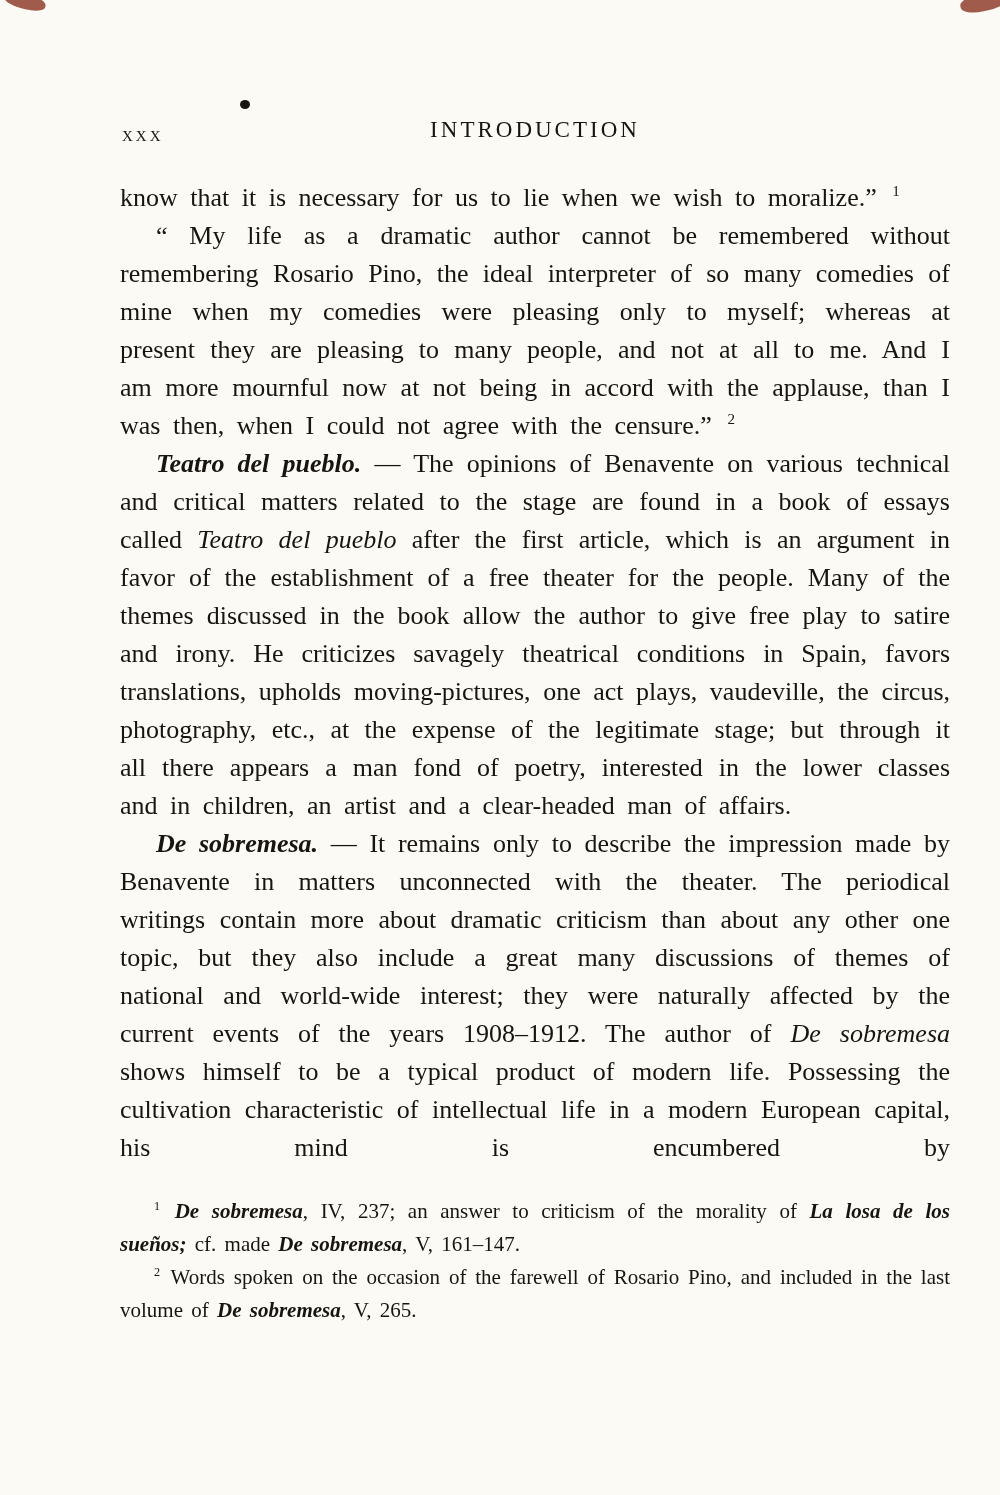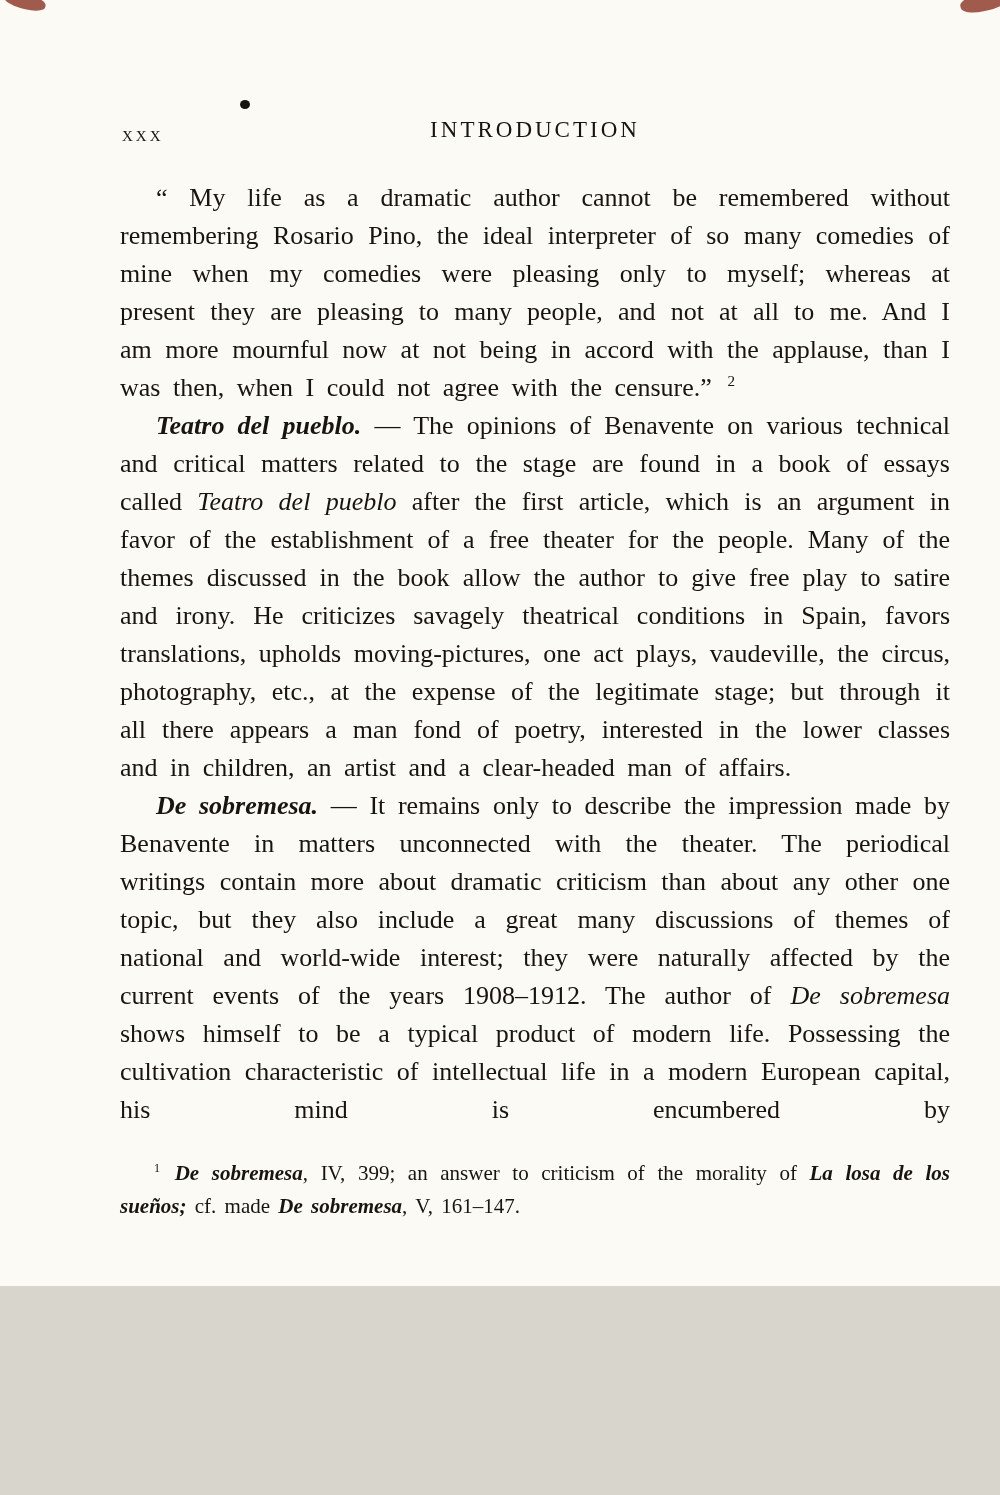--- a/index.html
+++ b/index.html
@@ -1,20 +1,20 @@
 <!DOCTYPE html>
 <html><head>
 <meta charset="utf-8">
 <style>
   * { margin: 0; padding: 0; box-sizing: border-box; }
   html, body { background: #d8d5cd; }
   .page {
     position: relative;
     width: 1000px;
-    height: 1286px;
+    height: 1495px;
     margin: 0 auto;
     background: #fbfaf5;
     color: #18140f;
     font-family: "Liberation Serif", "DejaVu Serif", serif;
     overflow: hidden;
   }
   .scan-mark {
     position: absolute;
     background: #8a3322;
     opacity: 0.8;
@@ -84,22 +84,24 @@
   <div class="scan-mark right"></div>
   <div class="ink-dot"></div>
 
   <div class="content">
     <div class="header">
       <span class="pagenum">xxx</span>
       <span class="running-title">INTRODUCTION</span>
     </div>
 
     <div class="body-text">
+        <p><span>know that it is necessary for us to lie when we wish to moralize.” </span><sup>1</sup></p>
         <p class="indent"><span>“ My life as a dramatic author cannot be remembered without remembering Rosario Pino, the ideal interpreter of so many comedies of mine when my comedies were pleasing only to myself; whereas at present they are pleasing to many people, and not at all to me. And I am more mournful now at not being in accord with the applause, than I was then, when I could not agree with the censure.” </span><sup>2</sup></p>
         <p class="indent"><span class="it bf">Teatro del pueblo.</span><span> — The opinions of Benavente on various technical and critical matters related to the stage are found in a book of essays called </span><span class="it">Teatro del pueblo</span><span> after the first article, which is an argument in favor of the establishment of a free theater for the people. Many of the themes discussed in the book allow the author to give free play to satire and irony. He criticizes savagely theatrical conditions in Spain, favors translations, upholds moving-pictures, one act plays, vaudeville, the circus, photography, etc., at the expense of the legitimate stage; but through it all there appears a man fond of poetry, interested in the lower classes and in children, an artist and a clear-headed man of affairs.</span></p>
         <p class="indent justify-last"><span class="it bf">De sobremesa.</span><span> — It remains only to describe the impression made by Benavente in matters unconnected with the theater. The periodical writings contain more about dramatic criticism than about any other one topic, but they also include a great many discussions of themes of national and world-wide interest; they were naturally affected by the current events of the years 1908–1912. The author of </span><span class="it">De sobremesa</span><span> shows himself to be a typical product of modern life. Possessing the cultivation characteristic of intellectual life in a modern European capital, his mind is encumbered by</span></p>
       </div>
 
     <div class="footnotes">
-        <p><sup>1</sup><span> </span><span class="it bf">De sobremesa</span><span>, IV, 399; an answer to criticism of the morality of </span><span class="it bf">La losa de los sueños;</span><span> cf. made </span><span class="it bf">De sobremesa</span><span>, V, 161–147.</span></p>
+        <p><sup>1</sup><span> </span><span class="it bf">De sobremesa</span><span>, IV, 237; an answer to criticism of the morality of </span><span class="it bf">La losa de los sueños;</span><span> cf. made </span><span class="it bf">De sobremesa</span><span>, V, 161–147.</span></p>
+        <p><sup>2</sup><span> Words spoken on the occasion of the farewell of Rosario Pino, and included in the last volume of </span><span class="it bf">De sobremesa</span><span>, V, 265.</span></p>
       </div>
   </div>
 </div>
 
 </body></html>

